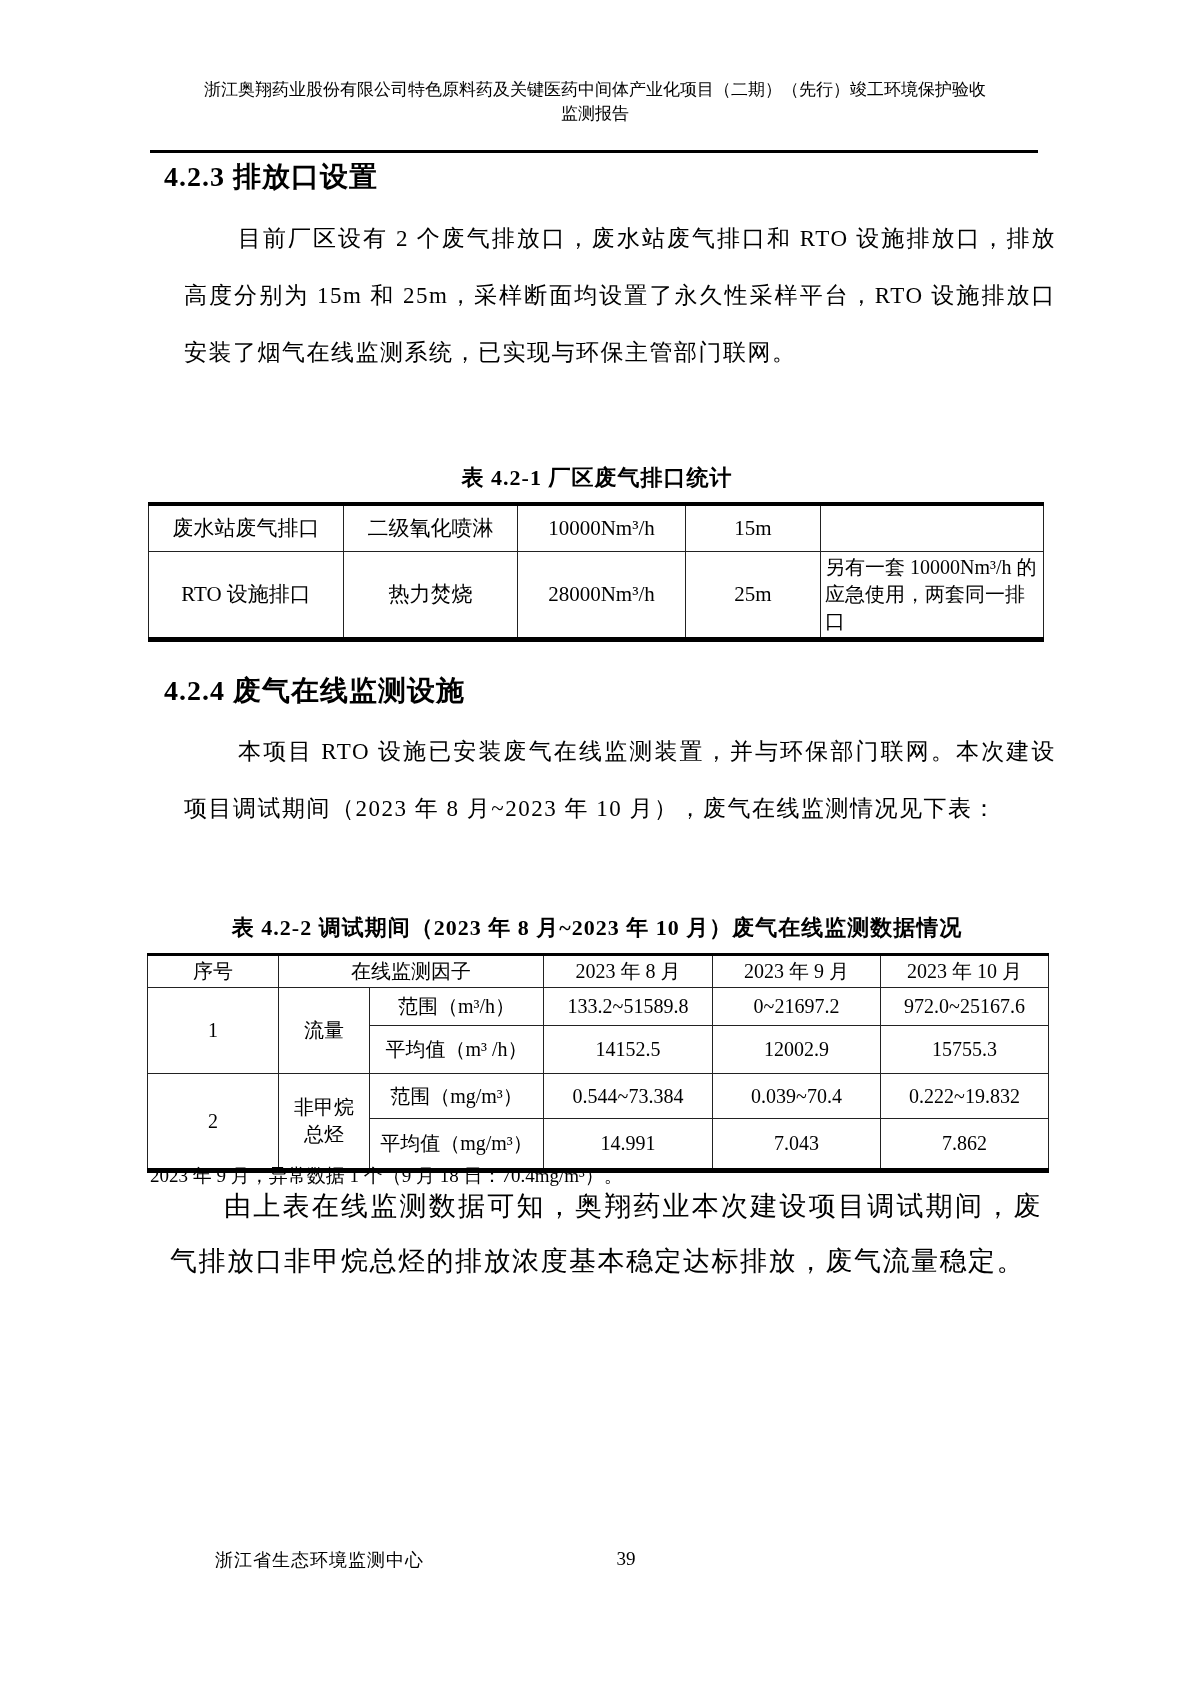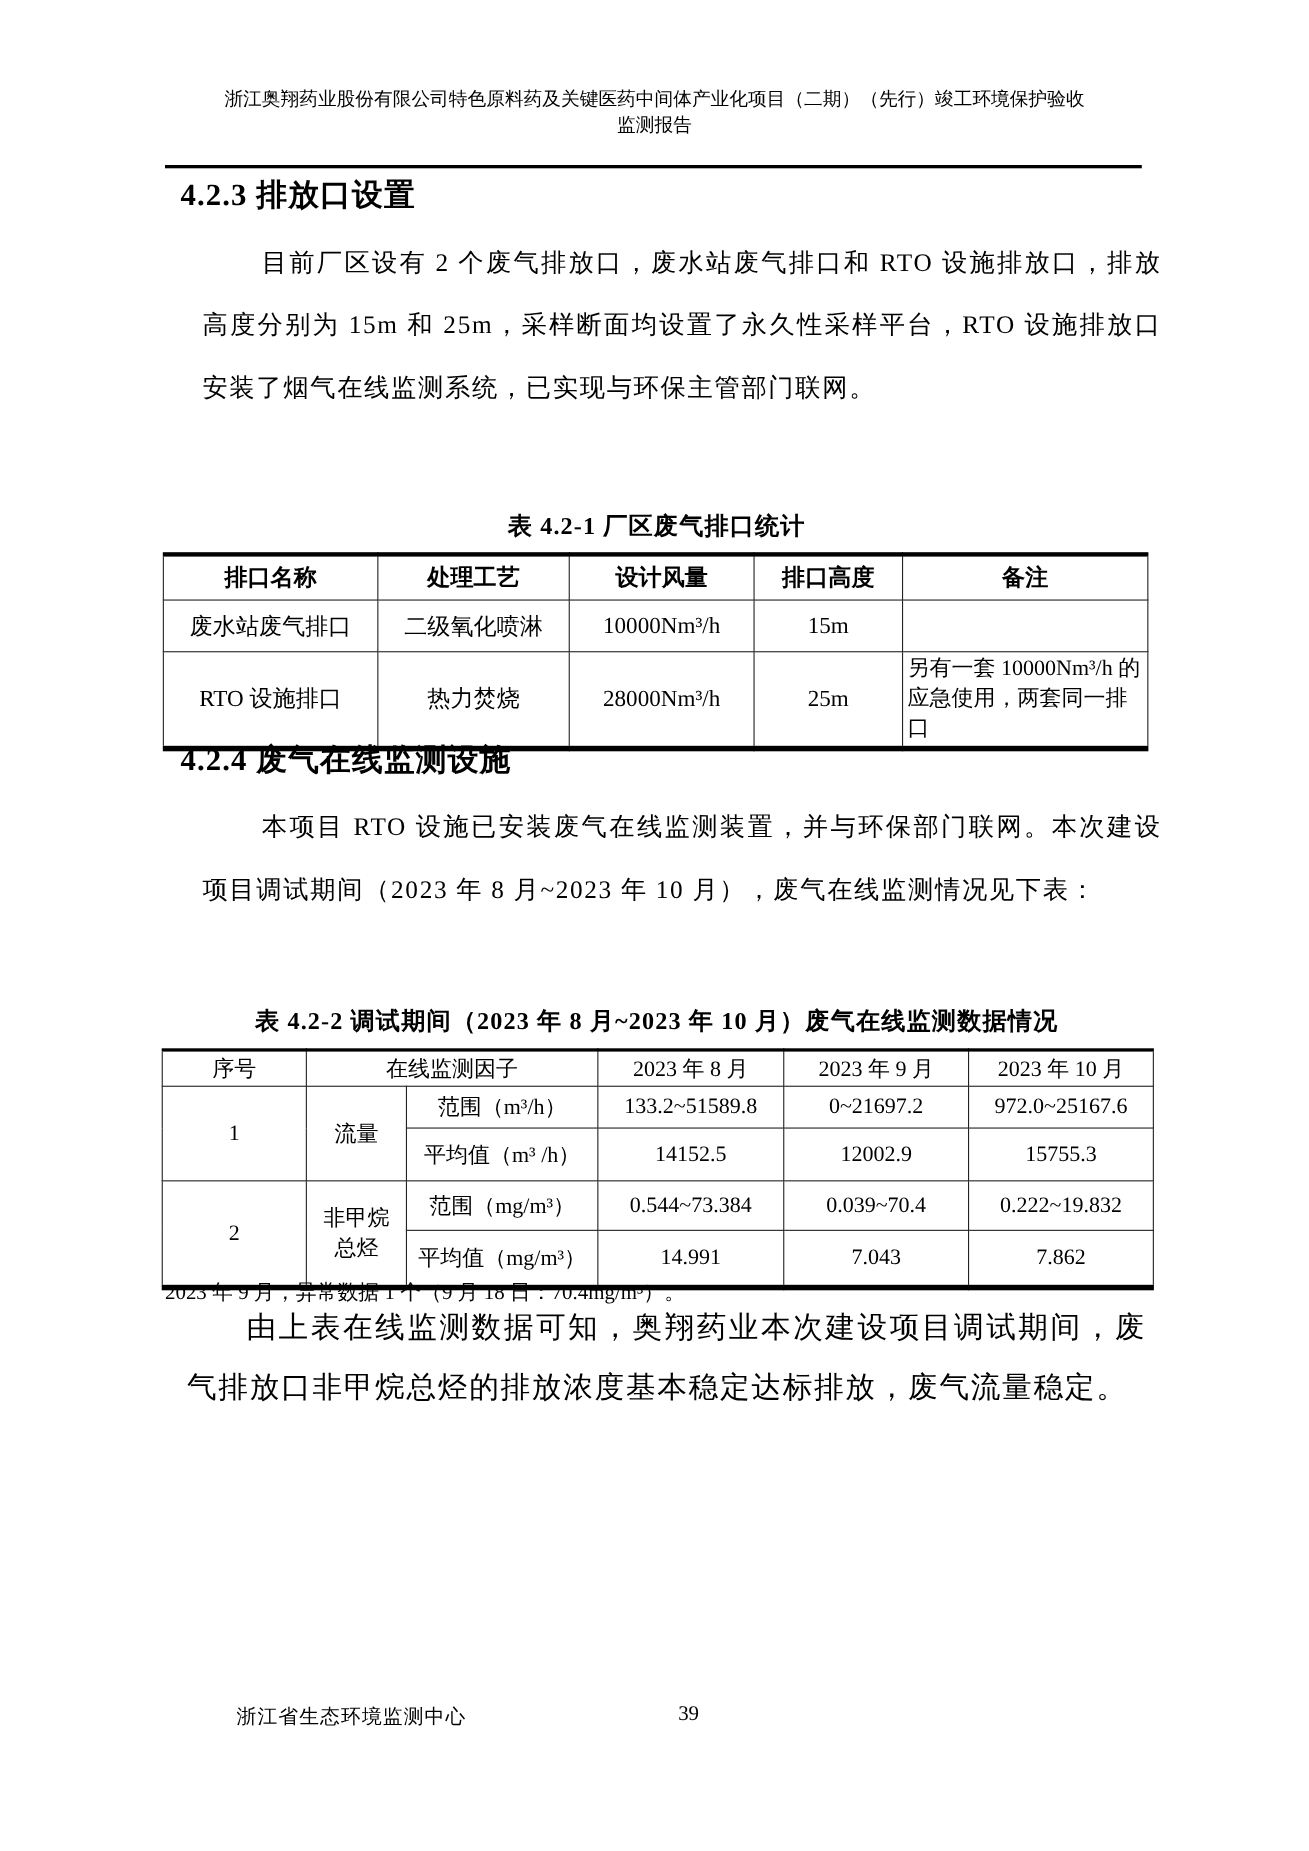--- a/index.html
+++ b/index.html
@@ -68,27 +68,20 @@
 <div class="abs tbl-caption" style="top:463px;">表 4.2-1 厂区废气排口统计</div>
 <table class="abs table1">
   <colgroup>
     <col style="width:195px">
       <col style="width:174px">
       <col style="width:168px">
     <col style="width:135px">
       <col style="width:223px">
   </colgroup>
   <tbody>
-      <tr class="hdr">
-    <td>排口名称</td>
-    <td>处理工艺</td>
-    <td>设计风量</td>
-    <td>排口高度</td>
-    <td>备注</td>
-  </tr>
   <tr class="r1">
     <td>废水站废气排口</td>
     <td>二级氧化喷淋</td>
     <td>10000Nm³/h</td>
     <td>15m</td>
     <td class="remark"></td>
   </tr>
   <tr class="r2">
     <td>RTO 设施排口</td>
     <td>热力焚烧</td>

